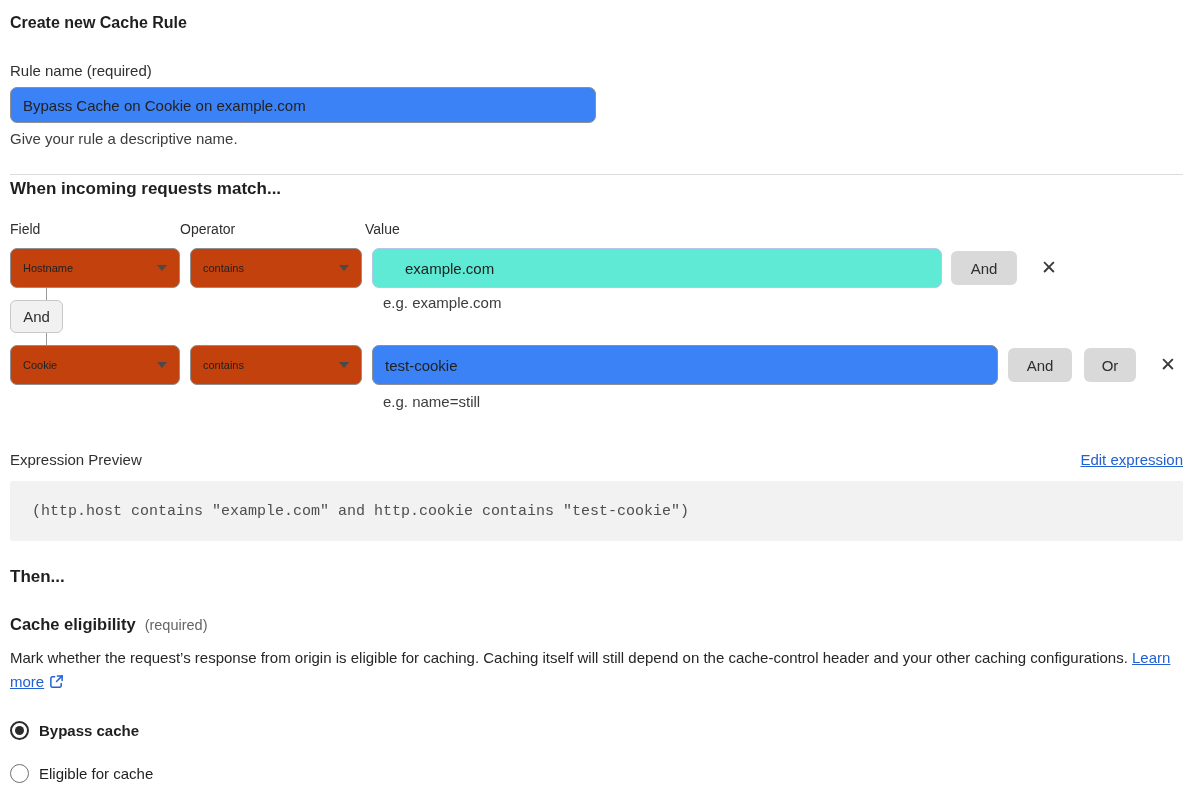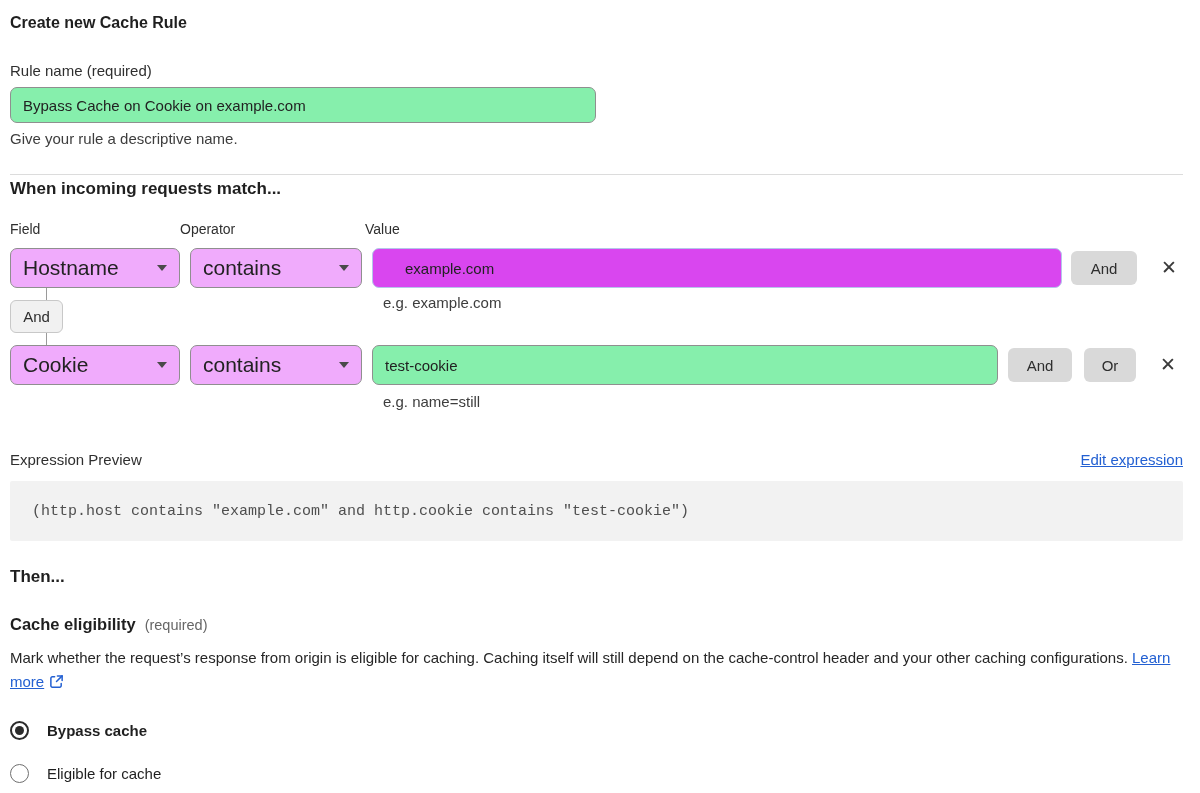--- a/index.html
+++ b/index.html
@@ -10,49 +10,49 @@
     color: #222; font-size: 15px;
     position: relative; overflow: hidden;
   }
   .page { padding: 0 17px 0 10px; }
 
   h1.page-title { margin-top: 11px; font-size: 16px; line-height: 24px; font-weight: 700; color: #1f1f1f; }
 
   .field-label { display: block; margin-top: 27px; font-size: 15px; color: #2f2f2f; }
   .text-input {
     height: 36px; border: 1px solid #8f8f8f; border-radius: 7px;
-    padding: 0 12px; font-size: 15px; color: #222; background: #86efac;
+    padding: 0 12px; font-size: 15px; color: #222; background: #3b82f6;
     font-family: "Liberation Sans", sans-serif; outline: none;
   }
   .rule-name-input { width: 586px; margin-top: 8px; display: block; }
   .helper { margin-top: 7px; font-size: 15px; color: #3d3d3d; }
 
   hr.divider { border: none; border-top: 1px solid #dcdcdc; margin-top: 27px; }
 
   h2.section-heading { margin-top: 4px; font-size: 17px; font-weight: 700; color: #1f1f1f; }
 
   .col-labels { display: flex; margin-top: 22px; font-size: 14px; color: #2f2f2f; }
   .col-labels .c1 { width: 170px; }
   .col-labels .c2 { width: 172px; }
   .col-labels .c3 { margin-left: 13px; }
 
   .cond-row { display: flex; align-items: center; margin-top: 11px; height: 40px; }
   .select {
-    height: 40px; border: 1px solid #8f8f8f; border-radius: 7px; background: #f0abfc;
+    height: 40px; border: 1px solid #8f8f8f; border-radius: 7px; background: #c2410c;
     display: flex; align-items: center; justify-content: space-between;
-    padding: 0 12px; font-size: 21px; color: #222; cursor: pointer;
+    padding: 0 12px; font-size: 11px; color: #222; cursor: pointer;
   }
   .field-select { width: 170px; }
   .operator-select { width: 172px; margin-left: 10px; }
   .caret {
     width: 0; height: 0; border-left: 5px solid transparent;
     border-right: 5px solid transparent; border-top: 6px solid #4a4a4a;
   }
   .value-input { height: 40px; margin-left: 10px; }
-  .value-input.row1 { width: 690px; background: #d946ef; border-color: #b4c6e9; padding-left: 32px; }
+  .value-input.row1 { width: 570px; background: #5eead4; border-color: #b4c6e9; padding-left: 32px; }
   .value-input.row2 { width: 626px; }
 
   .gray-btn {
     height: 34px; border: none; border-radius: 6px; background: #d9d9d9;
     color: #2e2e2e; font-size: 15px; font-family: "Liberation Sans", sans-serif;
     cursor: pointer; padding: 0 14px;
   }
   .btn-and-1 { width: 66px; margin-left: 9px; }
   .btn-and-2 { width: 64px; margin-left: 10px; }
   .btn-or-2  { width: 52px; margin-left: 12px; }
@@ -94,21 +94,21 @@
   .radio-row.first { margin-top: 25px; }
   .radio-row.second { margin-top: 24px; }
   .radio {
     width: 19px; height: 19px; border-radius: 50%; background: #fff;
     display: inline-flex; align-items: center; justify-content: center; cursor: pointer;
     flex: 0 0 auto;
   }
   .radio.selected { border: 2px solid #2b2b2b; }
   .radio.unselected { border: 1.5px solid #6f6f6f; }
   .radio .dot { width: 9px; height: 9px; border-radius: 50%; background: #2b2b2b; }
-  .radio-label { margin-left: 18px; font-size: 15px; color: #1f1f1f; }
+  .radio-label { margin-left: 10px; font-size: 15px; color: #1f1f1f; }
   .radio-label.bold { font-weight: 700; }
 </style>
 </head>
 <body>
 
 <div class="page">
 
   <h1 class="page-title">Create new Cache Rule</h1>
 
   <label class="field-label">Rule name (required)</label>

